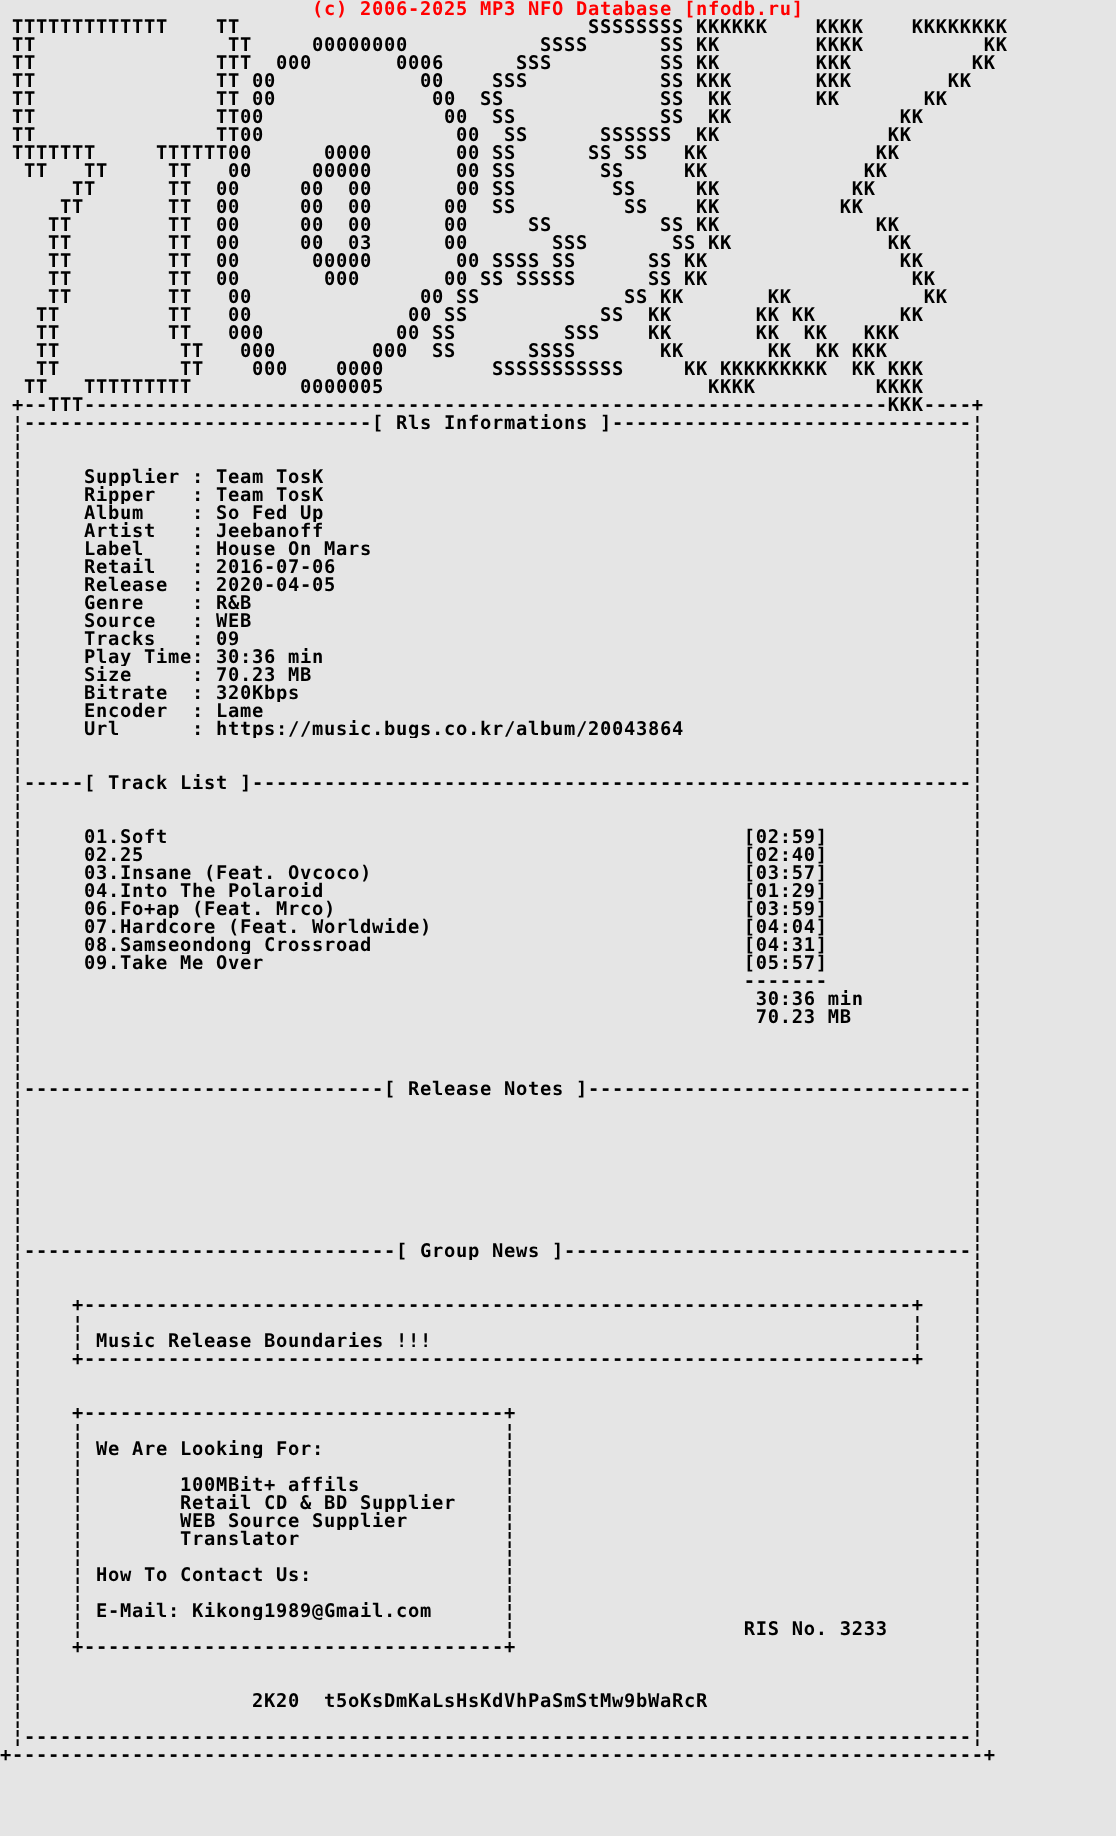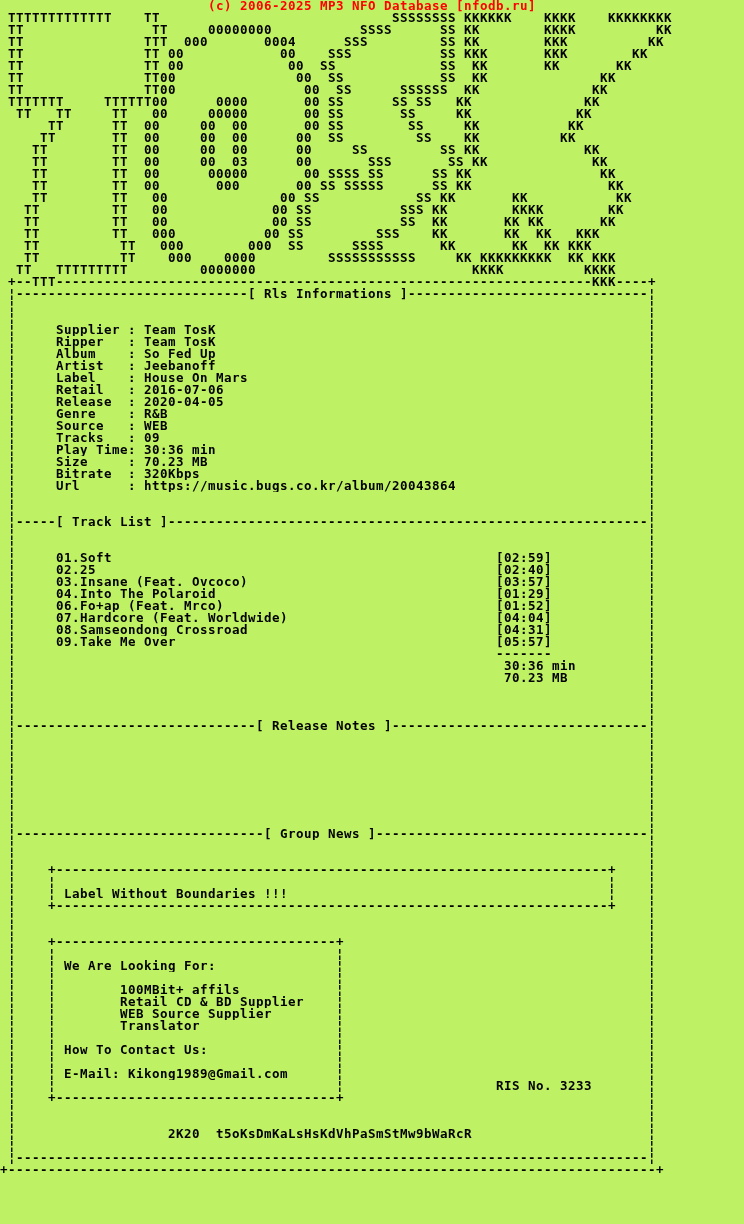--- a/index.html
+++ b/index.html
@@ -1,84 +1,84 @@
 <!DOCTYPE html>
 <html><head>
 <meta charset="utf-8">
 <style>
   html,body{margin:0;padding:0;background:#ffffff;}
-  .nfo-page{position:relative;width:744px;height:1224px;background:#bef264;overflow:hidden;}
+  .nfo-page{position:relative;width:744px;height:1224px;background:#e5e5e5;overflow:hidden;}
   .nfo-doc{
     position:absolute;top:0;left:0;width:744px;
     font-family:"DejaVu Sans Mono",monospace;
     font-size:12.5px;
     letter-spacing:0.473px;
     font-weight:700;
     line-height:12px;
     color:#000000;
   }
   .nfo-line{white-space:pre;height:12px;overflow:hidden;}
   .red{color:#FF0000;}
 </style>
 </head>
 <body>
 
 <div class="nfo-page">
   <div class="nfo-doc">
       <div class="nfo-line red">                          (c) 2006-2025 MP3 NFO Database [nfodb.ru]                          </div>
       <div class="nfo-line"> TTTTTTTTTTTTT    TT                             SSSSSSSS KKKKKK    KKKK    KKKKKKKK         </div>
       <div class="nfo-line"> TT                TT     00000000           SSSS      SS KK        KKKK          KK         </div>
-      <div class="nfo-line"> TT               TTT  000       0004      SSS         SS KK        KKK          KK          </div>
+      <div class="nfo-line"> TT               TTT  000       0006      SSS         SS KK        KKK          KK          </div>
       <div class="nfo-line"> TT               TT 00            00    SSS           SS KKK       KKK        KK            </div>
       <div class="nfo-line"> TT               TT 00             00  SS             SS  KK       KK       KK              </div>
       <div class="nfo-line"> TT               TT00               00  SS            SS  KK              KK                </div>
       <div class="nfo-line"> TT               TT00                00  SS      SSSSSS  KK              KK                 </div>
       <div class="nfo-line"> TTTTTTT     TTTTTT00      0000       00 SS      SS SS   KK              KK                  </div>
       <div class="nfo-line">  TT   TT     TT   00     00000       00 SS       SS     KK             KK                   </div>
       <div class="nfo-line">      TT      TT  00     00  00       00 SS        SS     KK           KK                    </div>
       <div class="nfo-line">     TT       TT  00     00  00      00  SS         SS    KK          KK                     </div>
       <div class="nfo-line">    TT        TT  00     00  00      00     SS         SS KK             KK                  </div>
       <div class="nfo-line">    TT        TT  00     00  03      00       SSS       SS KK             KK                 </div>
       <div class="nfo-line">    TT        TT  00      00000       00 SSSS SS      SS KK                KK                </div>
       <div class="nfo-line">    TT        TT  00       000       00 SS SSSSS      SS KK                 KK               </div>
       <div class="nfo-line">    TT        TT   00              00 SS            SS KK       KK           KK              </div>
-      <div class="nfo-line">   TT         TT   00             00 SS           SSS KK        KKKK        KK               </div>
       <div class="nfo-line">   TT         TT   00             00 SS           SS  KK       KK KK       KK                </div>
       <div class="nfo-line">   TT         TT   000           00 SS         SSS    KK       KK  KK   KKK                  </div>
       <div class="nfo-line">   TT          TT   000        000  SS      SSSS       KK       KK  KK KKK                   </div>
       <div class="nfo-line">   TT          TT    000    0000         SSSSSSSSSSS     KK KKKKKKKKK  KK KKK                </div>
-      <div class="nfo-line">  TT   TTTTTTTTT         0000000                           KKKK          KKKK                </div>
+      <div class="nfo-line">  TT   TTTTTTTTT         0000005                           KKKK          KKKK                </div>
       <div class="nfo-line"> +--TTT-------------------------------------------------------------------KKK----+           </div>
       <div class="nfo-line"> ¦-----------------------------[ Rls Informations ]------------------------------¦           </div>
       <div class="nfo-line"> ¦                                                                               ¦           </div>
       <div class="nfo-line"> ¦                                                                               ¦           </div>
       <div class="nfo-line"> ¦     Supplier : Team TosK                                                      ¦           </div>
       <div class="nfo-line"> ¦     Ripper   : Team TosK                                                      ¦           </div>
       <div class="nfo-line"> ¦     Album    : So Fed Up                                                      ¦           </div>
       <div class="nfo-line"> ¦     Artist   : Jeebanoff                                                      ¦           </div>
       <div class="nfo-line"> ¦     Label    : House On Mars                                                  ¦           </div>
       <div class="nfo-line"> ¦     Retail   : 2016-07-06                                                     ¦           </div>
       <div class="nfo-line"> ¦     Release  : 2020-04-05                                                     ¦           </div>
       <div class="nfo-line"> ¦     Genre    : R&amp;B                                                            ¦           </div>
       <div class="nfo-line"> ¦     Source   : WEB                                                            ¦           </div>
       <div class="nfo-line"> ¦     Tracks   : 09                                                             ¦           </div>
       <div class="nfo-line"> ¦     Play Time: 30:36 min                                                      ¦           </div>
       <div class="nfo-line"> ¦     Size     : 70.23 MB                                                       ¦           </div>
       <div class="nfo-line"> ¦     Bitrate  : 320Kbps                                                        ¦           </div>
+      <div class="nfo-line"> ¦     Encoder  : Lame                                                           ¦           </div>
       <div class="nfo-line"> ¦     Url      : https://music.bugs.co.kr/album/20043864                        ¦           </div>
       <div class="nfo-line"> ¦                                                                               ¦           </div>
       <div class="nfo-line"> ¦                                                                               ¦           </div>
       <div class="nfo-line"> ¦-----[ Track List ]------------------------------------------------------------¦           </div>
       <div class="nfo-line"> ¦                                                                               ¦           </div>
       <div class="nfo-line"> ¦                                                                               ¦           </div>
       <div class="nfo-line"> ¦     01.Soft                                                [02:59]            ¦           </div>
       <div class="nfo-line"> ¦     02.25                                                  [02:40]            ¦           </div>
       <div class="nfo-line"> ¦     03.Insane (Feat. Ovcoco)                               [03:57]            ¦           </div>
       <div class="nfo-line"> ¦     04.Into The Polaroid                                   [01:29]            ¦           </div>
-      <div class="nfo-line"> ¦     06.Fo+ap (Feat. Mrco)                                  [01:52]            ¦           </div>
+      <div class="nfo-line"> ¦     06.Fo+ap (Feat. Mrco)                                  [03:59]            ¦           </div>
       <div class="nfo-line"> ¦     07.Hardcore (Feat. Worldwide)                          [04:04]            ¦           </div>
       <div class="nfo-line"> ¦     08.Samseondong Crossroad                               [04:31]            ¦           </div>
       <div class="nfo-line"> ¦     09.Take Me Over                                        [05:57]            ¦           </div>
       <div class="nfo-line"> ¦                                                            -------            ¦           </div>
       <div class="nfo-line"> ¦                                                             30:36 min         ¦           </div>
       <div class="nfo-line"> ¦                                                             70.23 MB          ¦           </div>
       <div class="nfo-line"> ¦                                                                               ¦           </div>
       <div class="nfo-line"> ¦                                                                               ¦           </div>
       <div class="nfo-line"> ¦                                                                               ¦           </div>
       <div class="nfo-line"> ¦------------------------------[ Release Notes ]--------------------------------¦           </div>
@@ -88,21 +88,21 @@
       <div class="nfo-line"> ¦                                                                               ¦           </div>
       <div class="nfo-line"> ¦                                                                               ¦           </div>
       <div class="nfo-line"> ¦                                                                               ¦           </div>
       <div class="nfo-line"> ¦                                                                               ¦           </div>
       <div class="nfo-line"> ¦                                                                               ¦           </div>
       <div class="nfo-line"> ¦-------------------------------[ Group News ]----------------------------------¦           </div>
       <div class="nfo-line"> ¦                                                                               ¦           </div>
       <div class="nfo-line"> ¦                                                                               ¦           </div>
       <div class="nfo-line"> ¦    +---------------------------------------------------------------------+    ¦           </div>
       <div class="nfo-line"> ¦    ¦                                                                     ¦    ¦           </div>
-      <div class="nfo-line"> ¦    ¦ Label Without Boundaries !!!                                        ¦    ¦           </div>
+      <div class="nfo-line"> ¦    ¦ Music Release Boundaries !!!                                        ¦    ¦           </div>
       <div class="nfo-line"> ¦    +---------------------------------------------------------------------+    ¦           </div>
       <div class="nfo-line"> ¦                                                                               ¦           </div>
       <div class="nfo-line"> ¦                                                                               ¦           </div>
       <div class="nfo-line"> ¦    +-----------------------------------+                                      ¦           </div>
       <div class="nfo-line"> ¦    ¦                                   ¦                                      ¦           </div>
       <div class="nfo-line"> ¦    ¦ We Are Looking For:               ¦                                      ¦           </div>
       <div class="nfo-line"> ¦    ¦                                   ¦                                      ¦           </div>
       <div class="nfo-line"> ¦    ¦        100MBit+ affils            ¦                                      ¦           </div>
       <div class="nfo-line"> ¦    ¦        Retail CD &amp; BD Supplier    ¦                                      ¦           </div>
       <div class="nfo-line"> ¦    ¦        WEB Source Supplier        ¦                                      ¦           </div>

